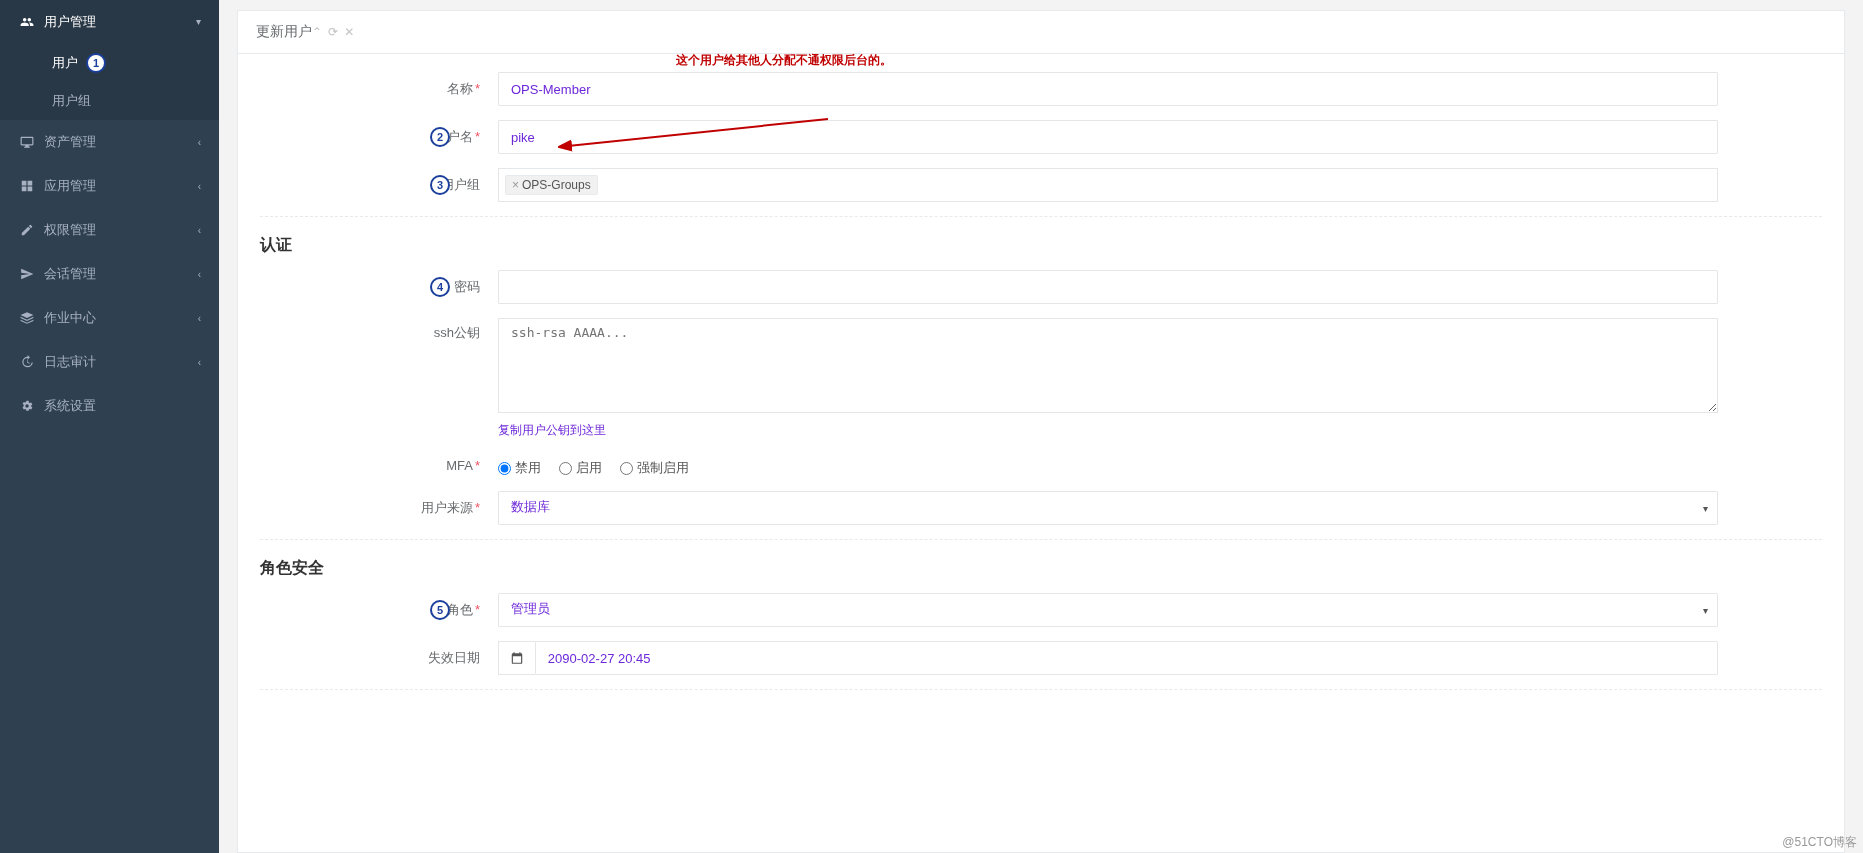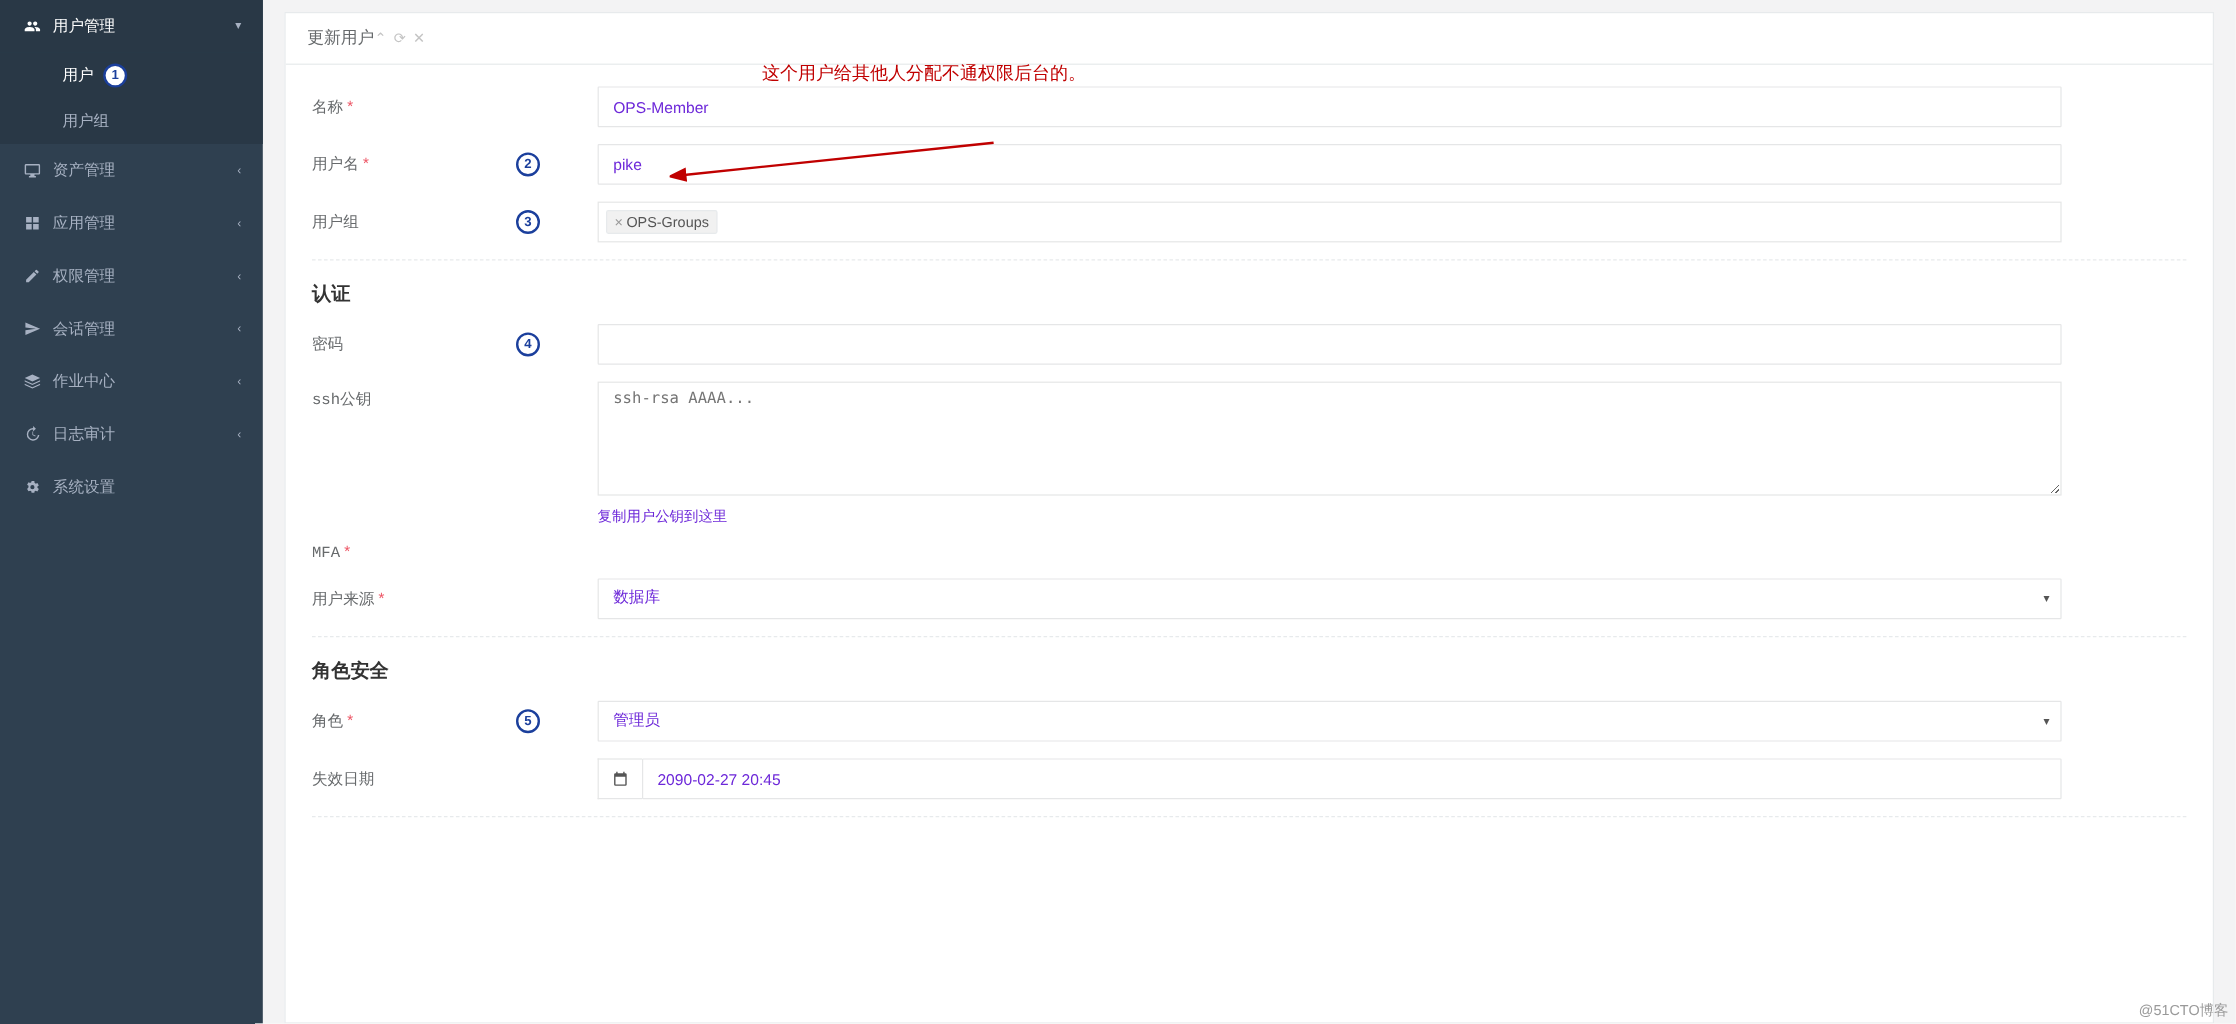--- a/index.html
+++ b/index.html
@@ -122,24 +122,24 @@
 }
 .form-row {
   display: flex;
   align-items: center;
   margin-bottom: 14px;
   position: relative;
 }
 .form-row.top { align-items: flex-start; }
 .form-label {
   width: 238px;
+  text-align: right;
   padding-right: 18px;
   color: #676a6c;
   position: relative;
-  font-family: Liberation Mono, monospace;
 }
 .form-label .req {
   color: #ed5565;
   margin-left: 2px;
 }
 .form-control {
   flex: 1;
   max-width: 1220px;
 }
 .input, .select {
@@ -255,24 +255,24 @@
   z-index: 5;
 }
 .callout.in-label {
   left: 170px;
   top: 50%;
   transform: translateY(-50%);
 }
 .annotation-text {
   position: absolute;
   color: #c00000;
-  font-size: 15px;
-  font-weight: 400;
+  font-size: 12px;
+  font-weight: 700;
   top: -2px;
-  left: 397px;
+  left: 438px;
   white-space: nowrap;
   z-index: 6;
 }
 .svg-arrow {
   position: absolute;
   pointer-events: none;
   z-index: 4;
 }
 
 
@@ -463,20 +463,34 @@
           <div class="form-control">
             <textarea class="textarea" placeholder="ssh-rsa AAAA..." style=""></textarea>
             <div class="help">复制用户公钥到这里</div>
           </div>
         </div>
 
         <div class="form-row">
           <label class="form-label">
             <span>MFA</span><span class="req">*</span>
           </label>
+          <div class="form-control radio-row">
+            <label>
+              <input type="radio" name="mfa" checked="" style="">
+              <span>禁用</span>
+            </label>
+            <label>
+              <input type="radio" name="mfa" style="">
+              <span>启用</span>
+            </label>
+            <label>
+              <input type="radio" name="mfa" style="">
+              <span>强制启用</span>
+            </label>
+          </div>
         </div>
 
         <div class="form-row">
           <label class="form-label">
             <span>用户来源</span><span class="req">*</span>
           </label>
           <div class="form-control select-wrap">
             <div class="input select">
               <span>数据库</span>
             </div>

